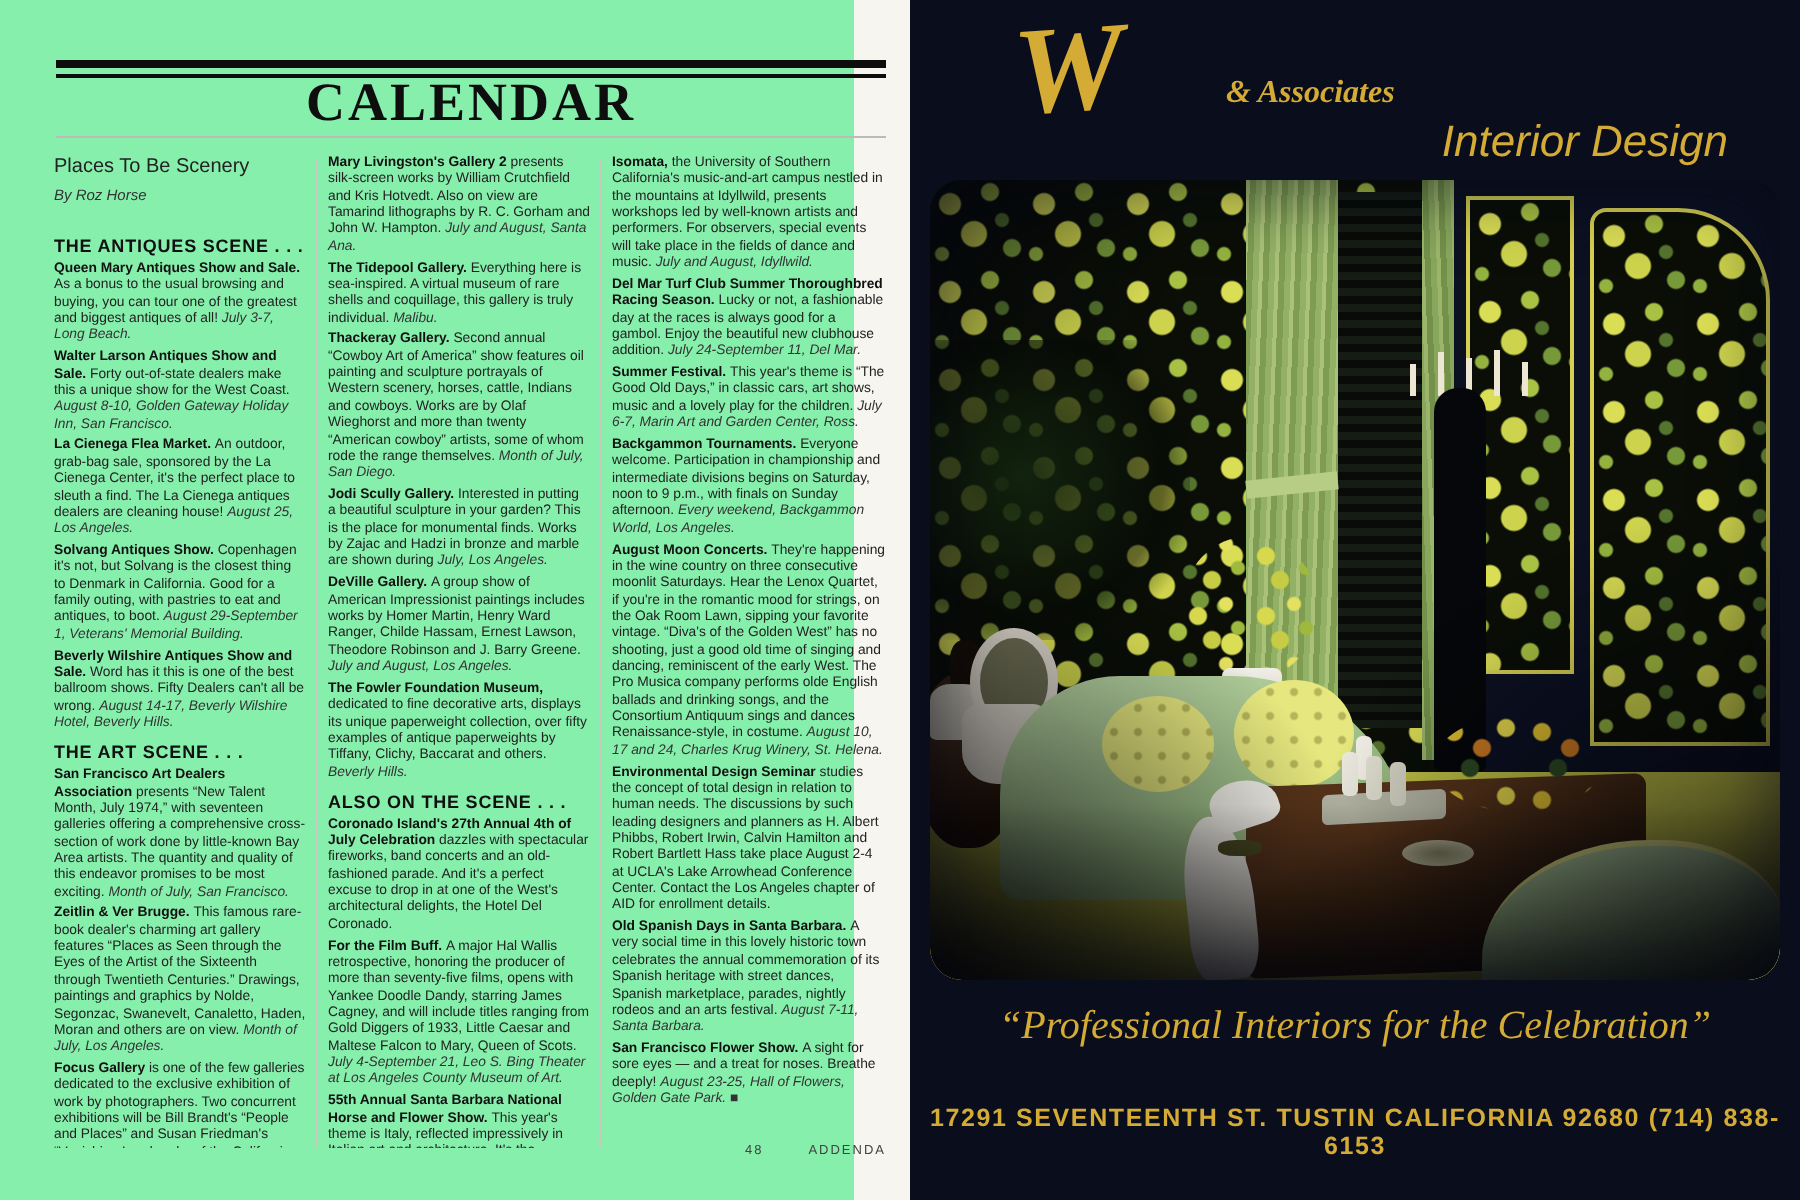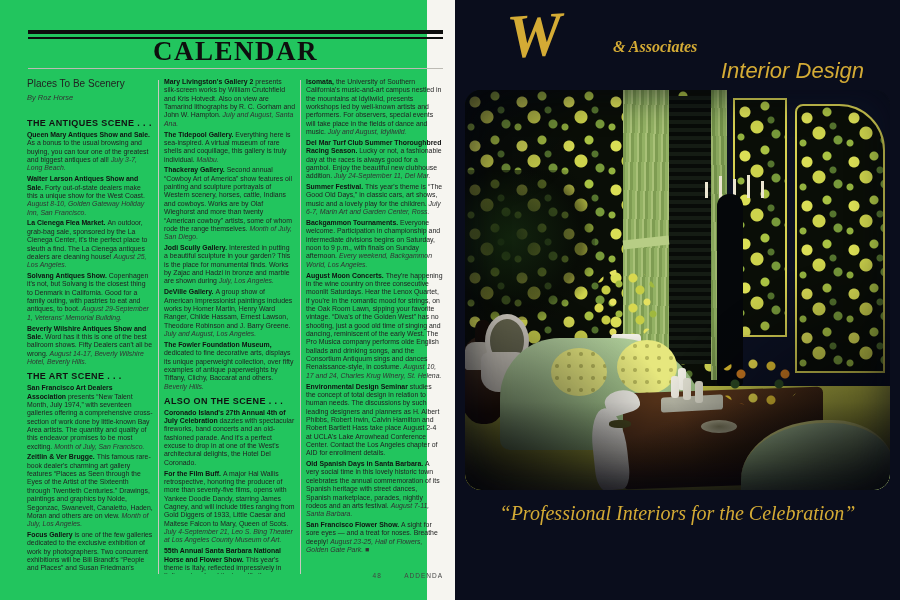--- a/index.html
+++ b/index.html
@@ -1,20 +1,20 @@
 <!DOCTYPE html>
 <html style="--gold: #d4ab35; --navy: #0a0d1c;"><head>
 <meta charset="utf-8">
 <style>
   html,body{margin:0;padding:0;background:#222;}
   .spread{position:relative;width:900px;height:600px;overflow:hidden;
           font-family:"Liberation Sans",sans-serif;background:#f6f5f0;}
 
   
-  .page-left{position:absolute;left:0;top:0;width:427px;height:600px;background:#22c55e;color:#1c1c1c;}
+  .page-left{position:absolute;left:0;top:0;width:427px;height:600px;background:#86efac;color:#1c1c1c;}
   .scotch-rule{position:absolute;left:28px;width:415px;top:30px;height:3px;
                border-top:4px solid #0d0d0d;border-bottom:2px solid #0d0d0d;}
   .cal-title{position:absolute;left:28px;width:415px;top:36px;margin:0;text-align:center;
              font-family:"Liberation Serif",serif;font-weight:700;font-size:27px;letter-spacing:1.5px;color:#0e0e0e;}
   .title-underline{position:absolute;left:28px;width:415px;top:68px;border-top:1px solid #bdbbb4;}
   .cols{position:absolute;left:27px;top:78px;width:417px;height:496px;display:flex;overflow:hidden;}
   .col{font-size:6.9px;line-height:1.21;color:#222;}
   .col1{width:126px;}.col2{width:131px;}.col3{width:137px;}
   .divider{width:1px;background:#c9c7c0;margin:2px 5px 0 5px;}
   .intro-heading{margin:0 0 3px 0;font-size:10px;font-weight:400;color:#222;}
@@ -228,14 +228,15 @@
       <div class="ph ph-crystal"></div>
       <div class="ph ph-flowers"></div>
       <div class="ph ph-plate"></div>
       <div class="ph ph-ottoman"></div>
       <div class="ph ph-dogbody"></div>
       <div class="ph ph-doghead"></div>
       <div class="ph ph-dogcollar"></div>
     </div>
 
     <div class="ad-slogan">“Professional Interiors for the Celebration”</div>
+    <div class="ad-address">17291 SEVENTEENTH ST. TUSTIN CALIFORNIA 92680 (714) 838-6153</div>
   </div>
 </div>
 
 </body></html>

